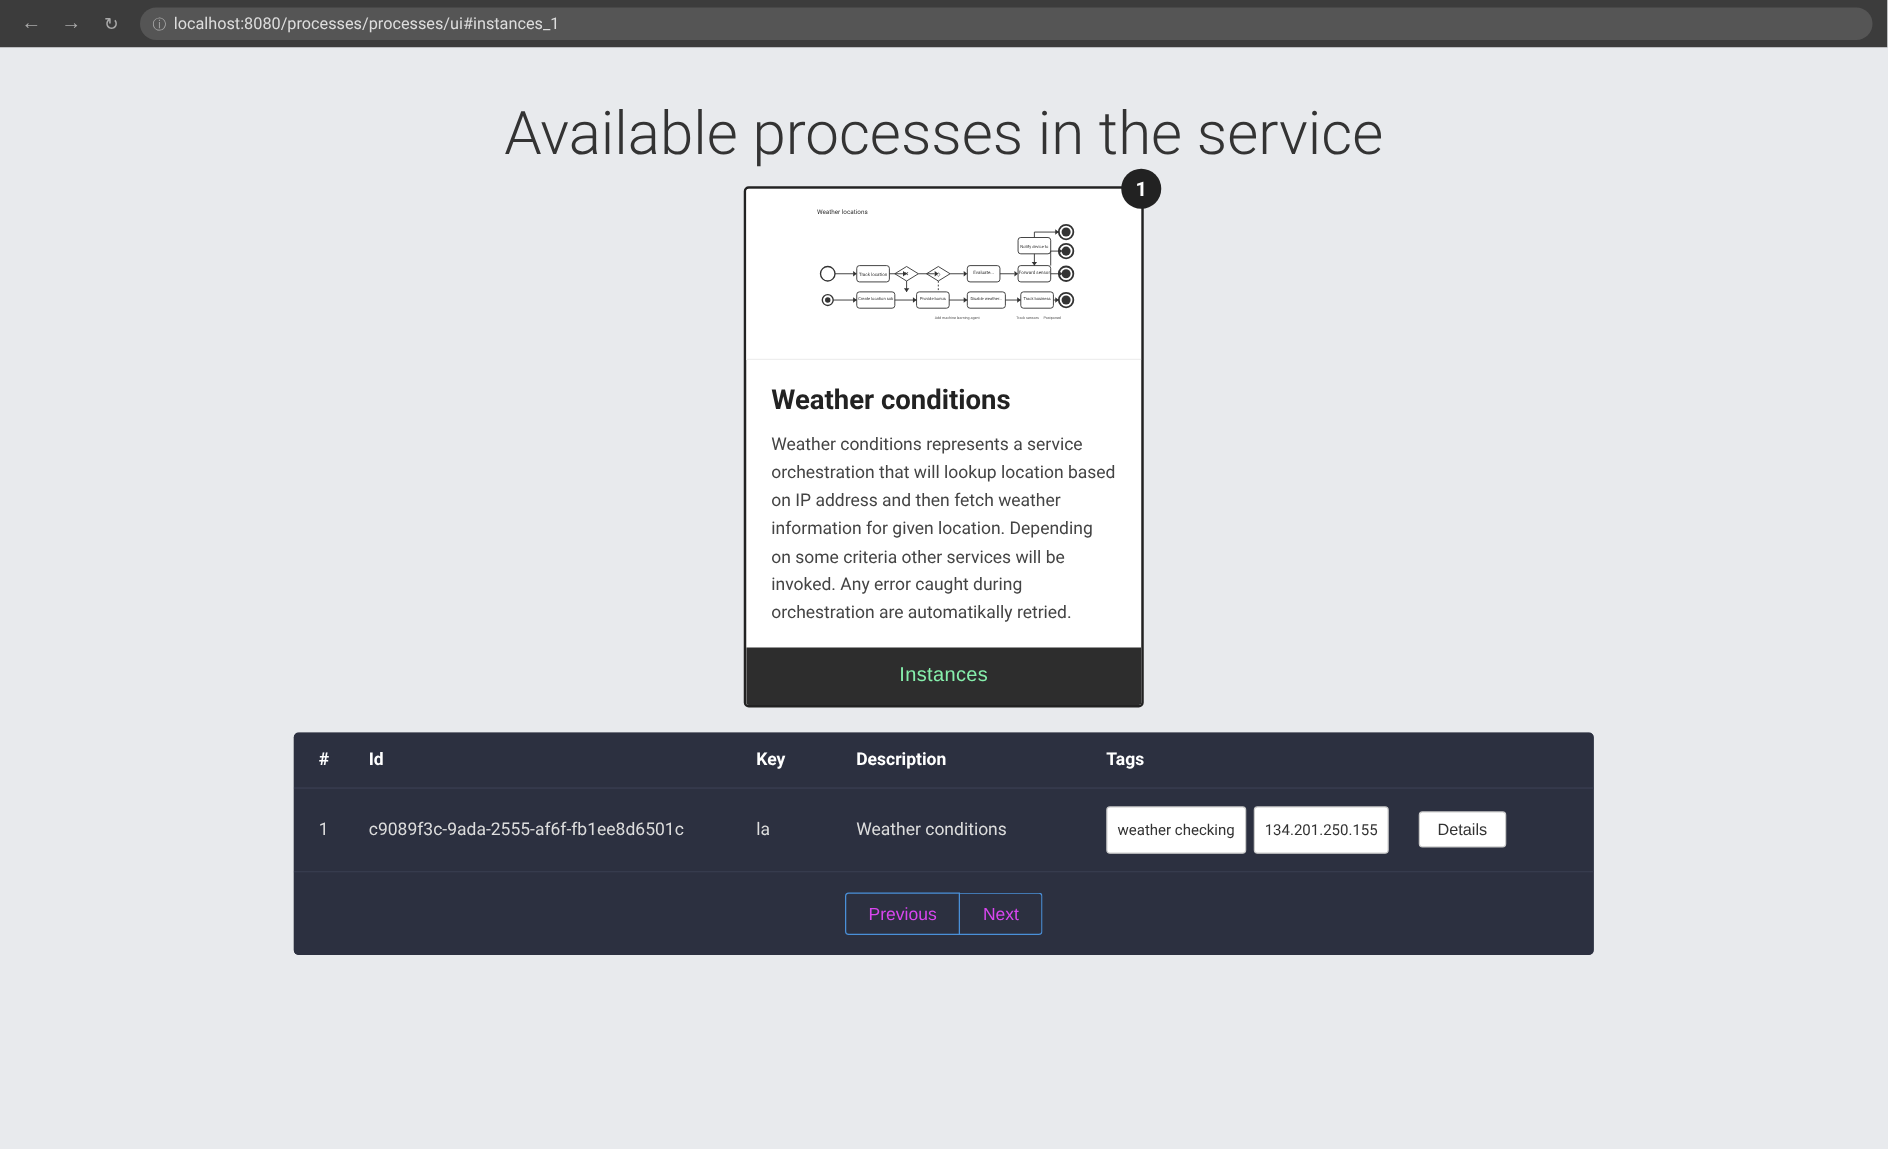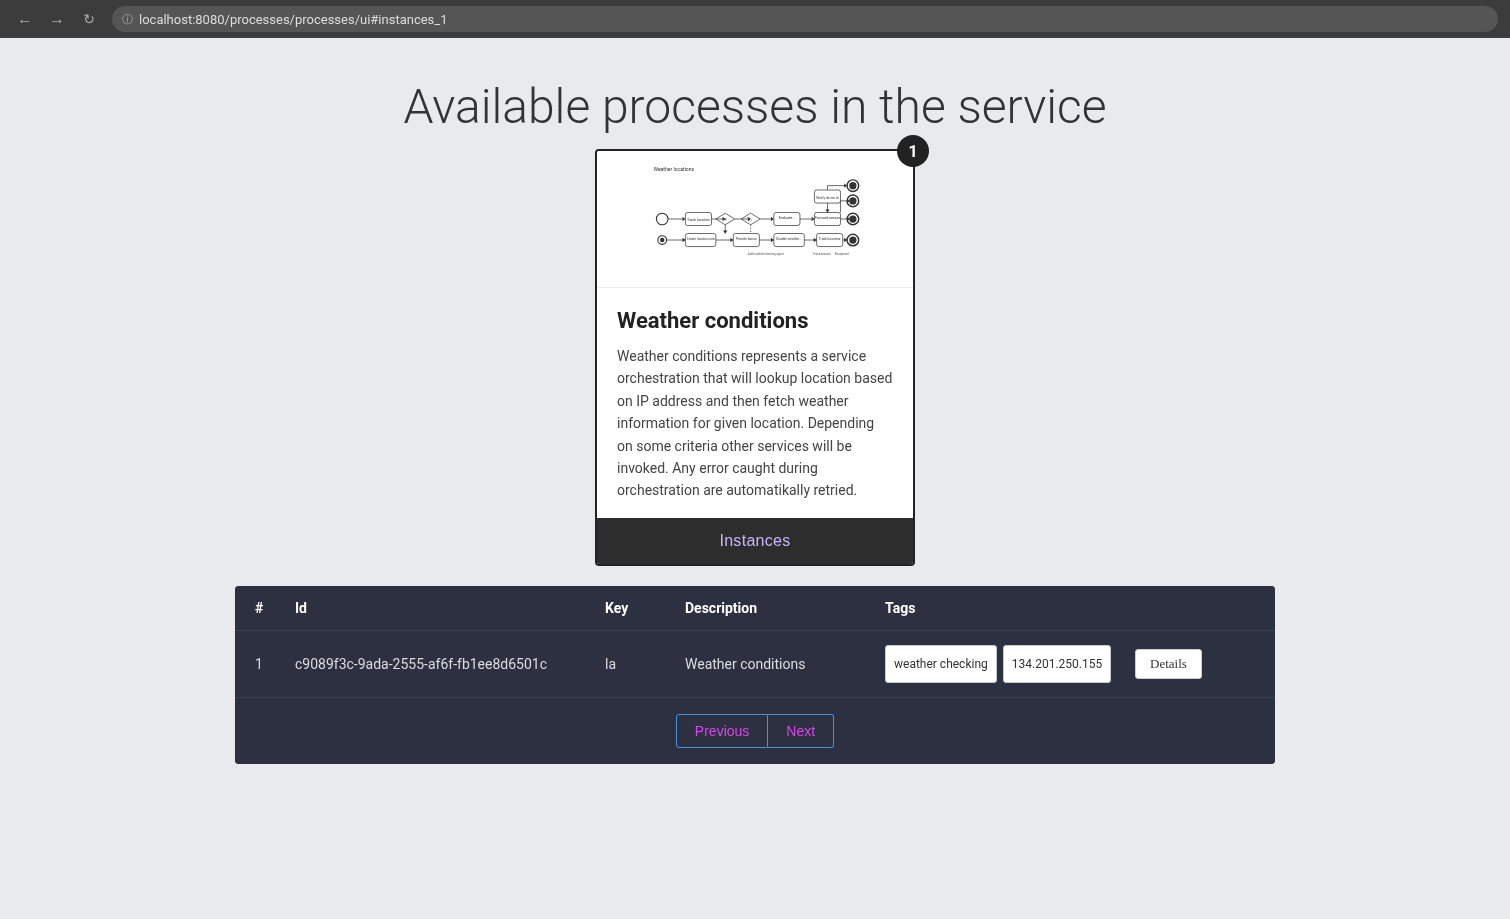--- a/index.html
+++ b/index.html
@@ -158,21 +158,21 @@
       font-size: 14px;
       color: #444;
       line-height: 1.6;
     }
 
     .instances-btn {
       display: block;
       width: 100%;
       padding: 14px;
       background: #2d2d2d;
-      color: #c4b5fd;
+      color: #86efac;
       border: none;
       font-size: 16px;
       cursor: pointer;
       text-align: center;
       letter-spacing: 0.3px;
     }
 
     
     .table-section {
       width: 1040px;
@@ -225,21 +225,20 @@
     }
 
     .details-btn {
       background: #fff;
       color: #333;
       border: 1px solid #ccc;
       border-radius: 3px;
       padding: 6px 14px;
       font-size: 13px;
       cursor: pointer;
-      font-family: Liberation Serif, serif;
     }
 
     .pagination-row {
       display: flex;
       justify-content: center;
       align-items: center;
       padding: 16px;
       gap: 0;
       background: #2c3040;
     }

